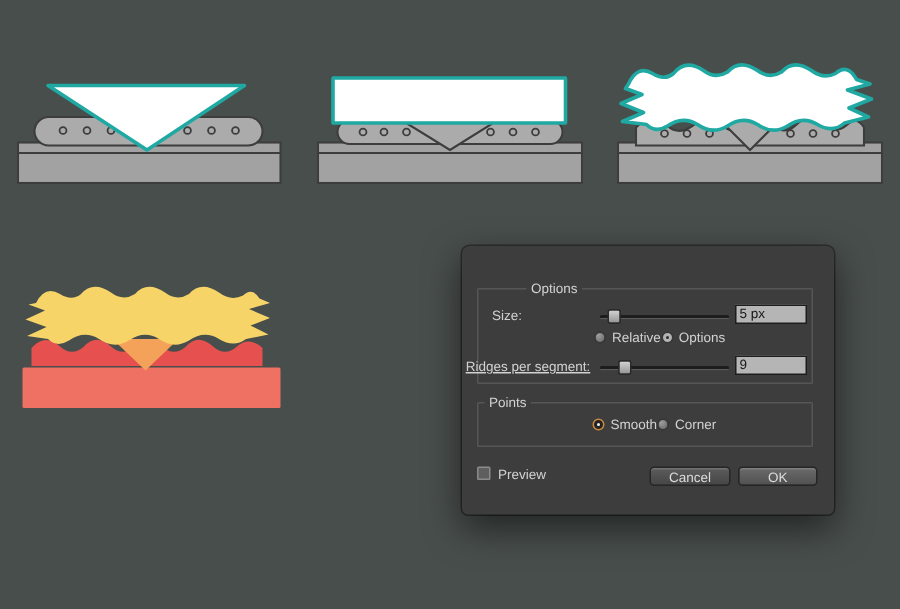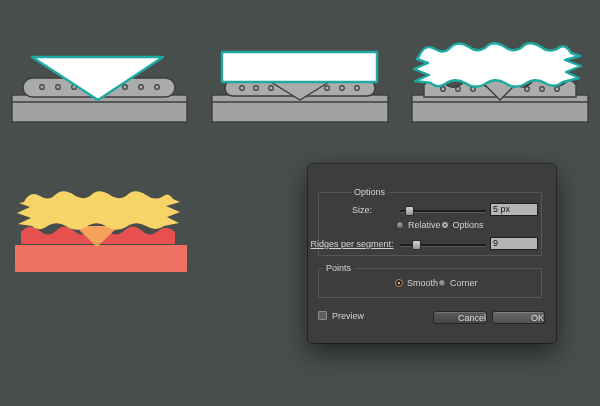--- a/index.html
+++ b/index.html
@@ -37,21 +37,21 @@
     text-align:center;line-height:12px;font-weight:bold;color:#1c1c1c;
   }
   .groupbox{position:absolute;border:1px solid #565656;border-radius:1px;}
   .gb-options{left:10px;top:28px;width:222px;height:62px;}
   .gb-points{left:10px;top:104px;width:222px;height:28px;}
   .legend{position:absolute;background:var(--dialog-bg);padding:0 3px;line-height:10px;}
   .legend.options{left:15px;top:23px;margin-left:28px;}
   .legend.points{left:15px;top:99px;}
 
   .lbl{position:absolute;white-space:nowrap;line-height:11px;}
-  .lbl.size{left:20px;top:41px;width:68px;text-align:center;}
+  .lbl.size{left:20px;top:41px;width:68px;text-align:left;}
   .lbl.ridges{left:0;top:75px;width:88px;text-align:center;text-decoration:underline;}
 
   .slider-track{
     position:absolute;height:2px;background:#1d1d1d;
     border-bottom:1px solid #5a5a5a;border-radius:1px;
   }
   .slider-track.size{left:92px;top:46px;width:86px;}
   .slider-track.ridges{left:92px;top:80px;width:86px;}
   .slider-handle{
     position:absolute;top:-4px;width:7px;height:8px;
@@ -79,21 +79,21 @@
   .radio .dot{position:absolute;left:2px;top:2px;width:2px;height:2px;border-radius:50%;}
   .radio.sel-gray{background:#b3b3b3;}
   .radio.sel-gray .dot{background:#2c2c2c;}
   .radio.sel-orange{background:#232323;border:1px solid var(--radio-selected-ring);}
   .radio.sel-orange .dot{background:#f5f5f5;}
 
   .preview-row{position:absolute;left:10px;top:147px;display:flex;align-items:flex-start;gap:5px;}
   .checkbox{width:7px;height:7px;background:#5e5e5e;border:1px solid #8b8b8b;border-radius:1px;}
 
   .btn{
-    position:absolute;top:147px;height:13px;line-height:13px;text-align:right;
+    position:absolute;top:147px;height:13px;line-height:13px;text-align:center;
     color:#dcdcdc;background:linear-gradient(#5c5c5c,#464646);
     border:1px solid #262626;border-radius:3px;
     box-shadow:inset 0 1px 0 rgba(255,255,255,.14);
     box-sizing:border-box;
   }
   .btn.cancel{left:125px;width:54px;}
   .btn.ok{left:184px;width:53px;background:linear-gradient(#6b6b6b,#515151);}
 </style>
 </head>
 <body>

